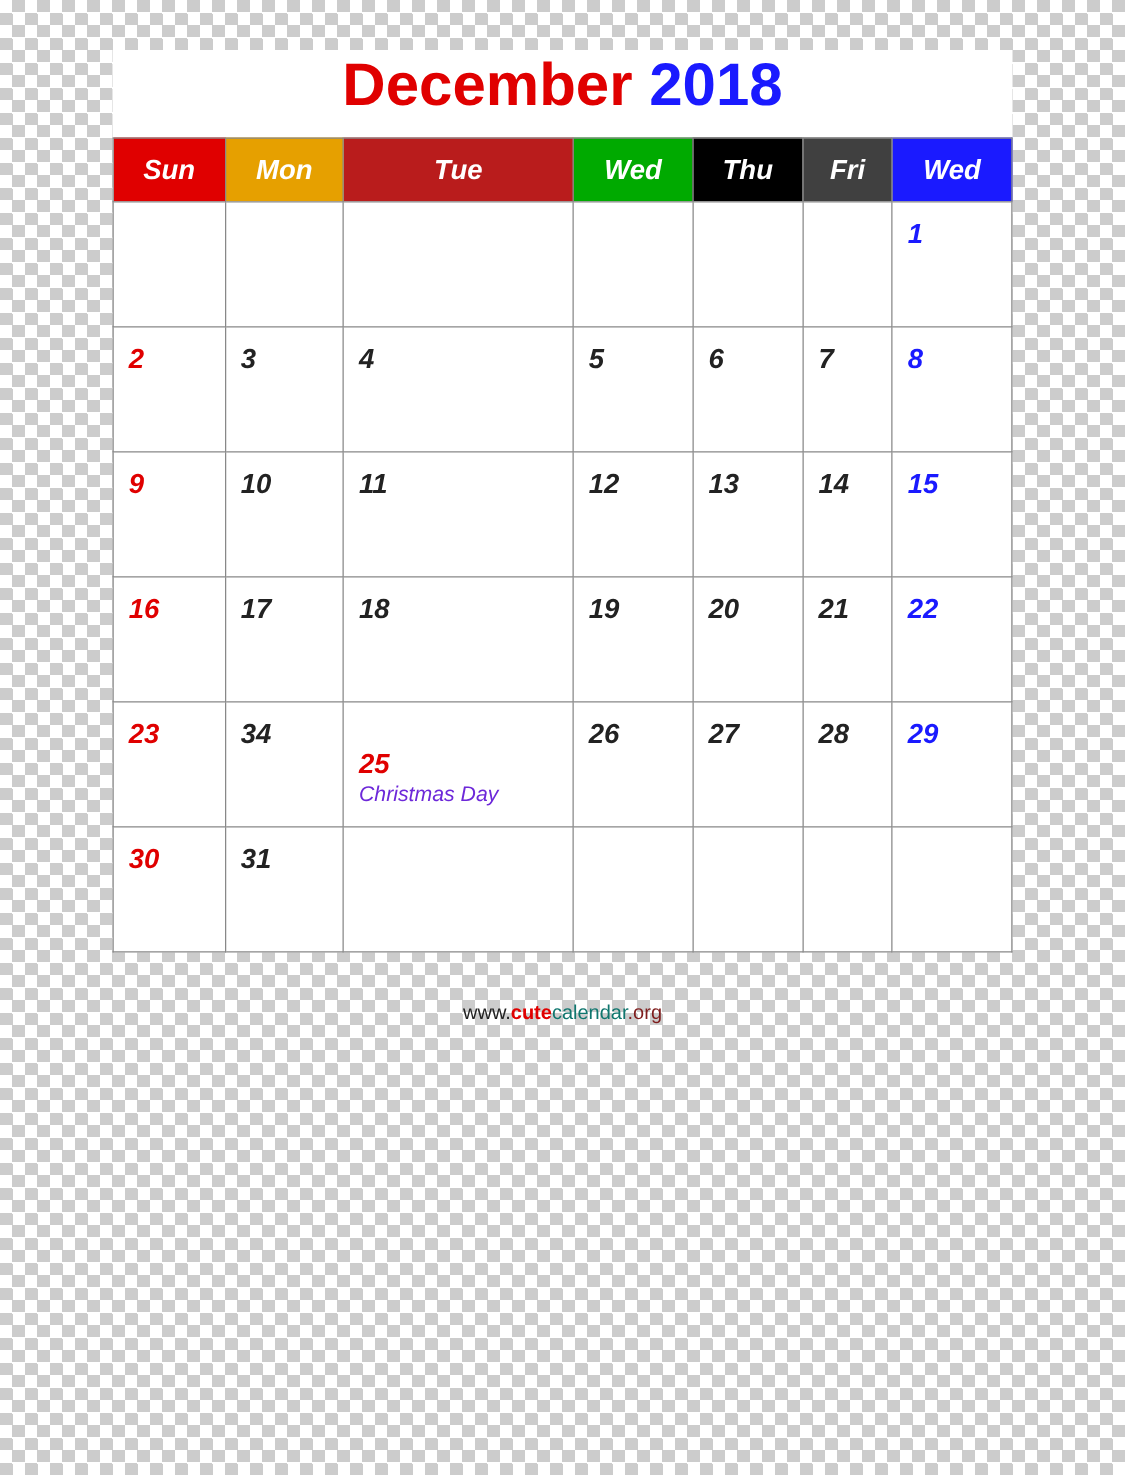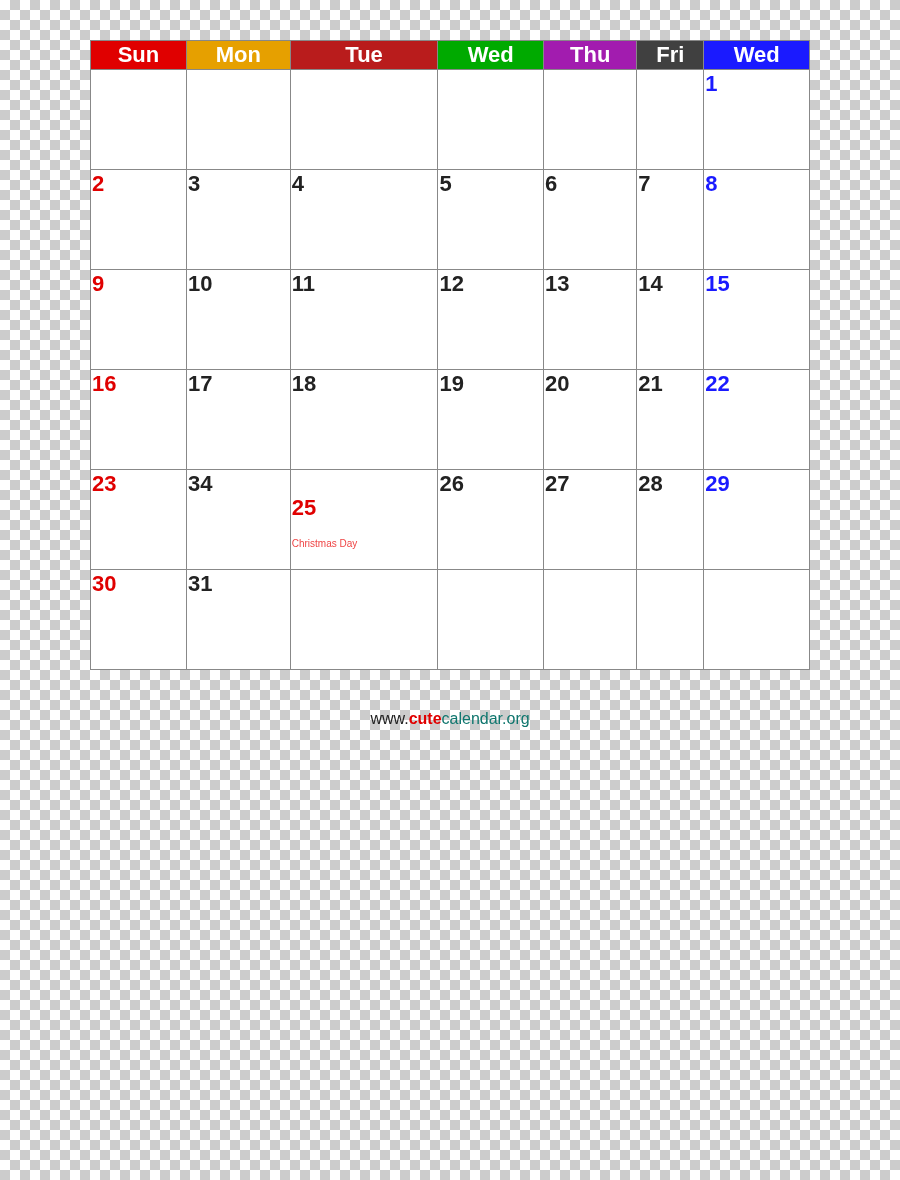--- a/index.html
+++ b/index.html
@@ -26,34 +26,35 @@
     }
     .title-december { color: #e00000; }
     .title-2018 { color: #1a1aff; }
     .calendar-grid {
       border: 1.5px solid #888;
       border-collapse: collapse;
       width: 100%;
     }
     .calendar-grid th, .calendar-grid td {
       border: 1.5px solid #888;
-      padding: 1px;
+      padding: 12px;
+      font-style: italic;
     }
     .day-header {
       text-align: center;
       font-size: 22px;
       font-weight: bold;
       color: #fff;
       padding: 10px 4px;
     }
     .header-sun { background: #e00000; }
     .header-mon { background: #e6a000; }
     .header-tue { background: #b91c1c; }
     .header-wed { background: #00aa00; }
-    .header-thu { background: #a21caf; }
+    .header-thu { background: #000000; }
     .header-fri { background: #404040; }
     .header-sat { background: #1a1aff; }
 
     .day-cell {
       height: 100px;
       vertical-align: top;
       padding: 8px 10px;
       font-size: 22px;
       font-weight: normal;
       color: #222;
@@ -63,41 +64,44 @@
     .day-cell.empty { color: #222; }
     .day-num {
       font-size: 22px;
       font-weight: bold;
       display: block;
     }
     .day-cell.sunday .day-num { color: #e00000; }
     .day-cell.saturday .day-num { color: #1a1aff; }
     .day-cell .day-num.holiday { color: #e00000; margin-top: 24px; }
     .holiday-label {
-      font-size: 10px;
-      color: #ef4444;
+      font-size: 17px;
+      color: #6d28d9;
       font-weight: normal;
       display: block;
-      margin-top: 17px;
+      margin-top: 2px;
       line-height: 1.2;
     }
     .footer-link {
       text-align: center;
       margin-top: 40px;
       font-size: 16px;
       color: #222;
     }
     .footer-link span.cute { color: #e00000; font-weight: bold; }
     .footer-link span.calendar { color: #0f766e; font-weight: normal; }
-    .footer-link span.org { color: #0f766e; }
+    .footer-link span.org { color: #7f1d1d; }
   </style>
 </head>
 <body>
 
 <div class="calendar-container">
+  <h1 class="calendar-title">
+    <span class="title-december">December </span><span class="title-2018">2018</span>
+  </h1>
   <table class="calendar-grid">
     <thead>
       <tr>
         <th class="day-header header-sun">Sun</th>
         <th class="day-header header-mon">Mon</th>
         <th class="day-header header-tue">Tue</th>
         <th class="day-header header-wed">Wed</th>
         <th class="day-header header-thu">Thu</th>
         <th class="day-header header-fri">Fri</th>
         <th class="day-header header-sat">Wed</th>

